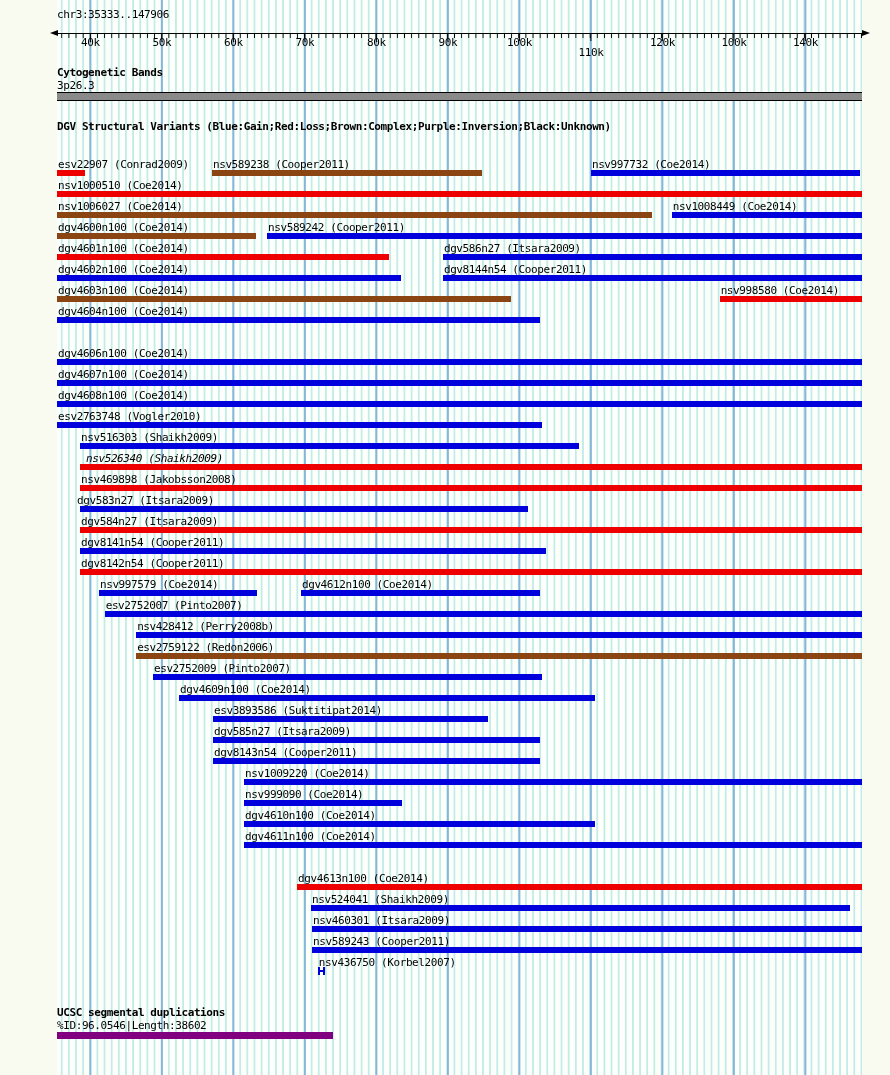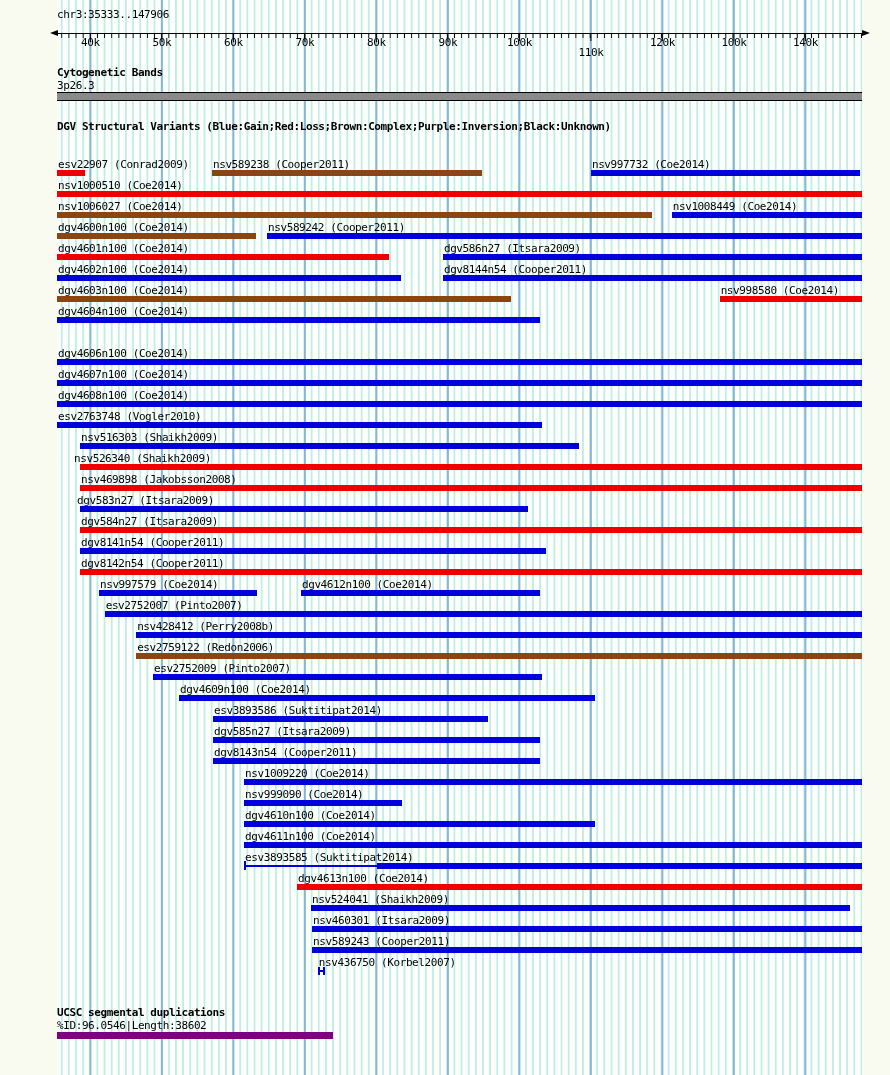--- a/index.html
+++ b/index.html
@@ -158,21 +158,21 @@
     </div>
     <div class="vrow" style="top: 411px;">
       <div class="vlabel" style="left: 58px;">esv2763748 (Vogler2010)</div>
       <div class="vbar gain" style="left: 57px; width: 485.311px;"></div>
     </div>
     <div class="vrow" style="top: 432px;">
       <div class="vlabel" style="left: 81.0045px;">nsv516303 (Shaikh2009)</div>
       <div class="vbar gain" style="left: 80.0045px; width: 498.776px;"></div>
     </div>
     <div class="vrow" style="top: 453px;">
-      <div class="vlabel" style="left: 74px;">nsv526340 (Shaikh2009)</div>
+      <div class="vlabel" style="left: 86px; font-style: italic;">nsv526340 (Shaikh2009)</div>
       <div class="vbar loss" style="left: 80.0045px; width: 781.996px;"></div>
     </div>
     <div class="vrow" style="top: 474px;">
       <div class="vlabel" style="left: 81.0045px;">nsv469898 (Jakobsson2008)</div>
       <div class="vbar loss" style="left: 80.0045px; width: 781.996px;"></div>
     </div>
     <div class="vrow" style="top: 495px;">
       <div class="vlabel" style="left: 77px;">dgv583n27 (Itsara2009)</div>
       <div class="vbar gain" style="left: 80.0045px; width: 448.005px;"></div>
     </div>
@@ -234,26 +234,20 @@
       <div class="vlabel" style="left: 245.118px;">nsv999090 (Coe2014)</div>
       <div class="vbar gain" style="left: 244.118px; width: 158.035px;"></div>
     </div>
     <div class="vrow" style="top: 810px;">
       <div class="vlabel" style="left: 245.118px;">dgv4610n100 (Coe2014)</div>
       <div class="vbar gain" style="left: 244.118px; width: 351.11px;"></div>
     </div>
     <div class="vrow" style="top: 831px;">
       <div class="vlabel" style="left: 245.118px;">dgv4611n100 (Coe2014)</div>
       <div class="vbar gain" style="left: 244.118px; width: 617.882px;"></div>
-    </div>
-    <div class="vrow" style="top: 852px;">
-      <div class="vlabel" style="left: 245.118px;">esv3893585 (Suktitipat2014)</div>
-      <div class="endtick gain" style="left: 244.118px;"></div>
-      <div class="thinline gain" style="left: 244.118px; width: 133.007px;"></div>
-      <div class="vbar gain" style="left: 377.125px; width: 484.875px;"></div>
     </div>
     <div class="vrow" style="top: 873px;">
       <div class="vlabel" style="left: 298.035px;">dgv4613n100 (Coe2014)</div>
       <div class="vbar loss" style="left: 297.035px; width: 564.965px;"></div>
     </div>
     <div class="vrow" style="top: 894px;">
       <div class="vlabel" style="left: 311.979px;">nsv524041 (Shaikh2009)</div>
       <div class="vbar gain" style="left: 310.979px; width: 538.821px;"></div>
     </div>
     <div class="vrow" style="top: 915px;">

